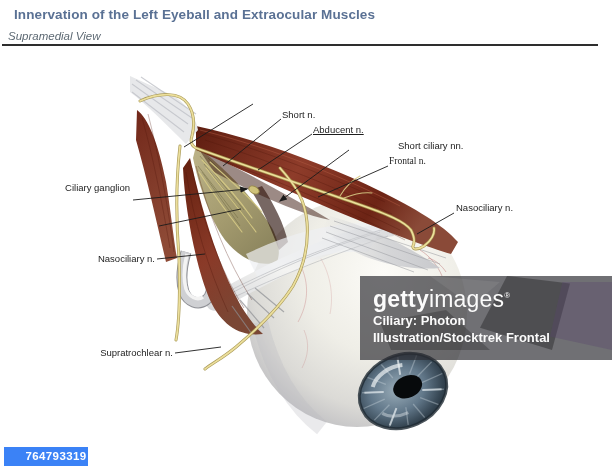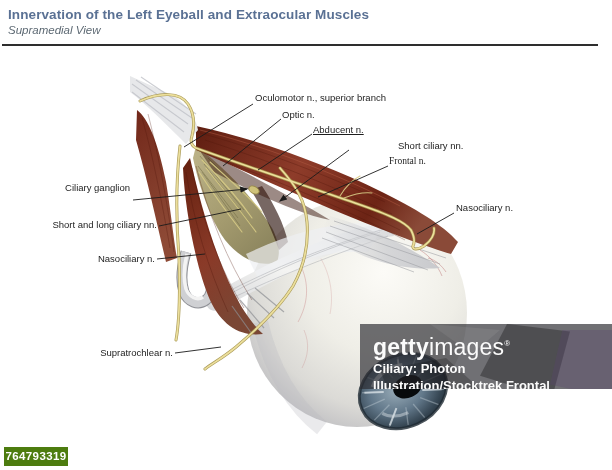--- a/index.html
+++ b/index.html
@@ -2,53 +2,53 @@
 <html><head>
 <meta charset="utf-8">
 <style>
   html,body{margin:0;padding:0;background:#ffffff;}
   body{width:612px;height:470px;position:relative;overflow:hidden;
        font-family:"Liberation Sans","DejaVu Sans",sans-serif;-webkit-font-smoothing:antialiased;}
   .stage{position:absolute;left:0;top:0;width:612px;height:470px;}
 
   
   .hdr{position:absolute;left:8px;top:7px;width:590px;}
-  .hdr-title{font-size:13.5px;font-weight:bold;color:#5a7194;letter-spacing:.1px;}
-  .hdr-sub{font-size:11.5px;font-style:italic;color:#5d6973;margin-top:2px;}
+  .hdr-title{font-size:13.5px;font-weight:bold;color:#5a7194;letter-spacing:.1px;margin-left:6px;}
+  .hdr-sub{font-size:11.5px;font-style:italic;color:#5d6973;margin-top:8px;}
   .hdr-rule{position:absolute;left:2px;top:44px;width:596px;height:2px;background:#2e2e2e;}
 
   
   .art{position:absolute;left:0;top:0;width:612px;height:470px;}
 
   
   .lbl{position:absolute;font-size:9.5px;color:#1d1d1d;white-space:nowrap;line-height:11px;}
   .lbl.r{text-align:right;}
 
   
-  .wm{position:absolute;left:360px;top:276px;width:252px;height:65px;
-      background:rgba(44,44,50,.68);overflow:hidden;color:#fbfbfb;margin-top:48px;}
+  .wm{position:absolute;left:360px;top:276px;width:252px;height:84px;
+      background:rgba(44,44,50,.68);overflow:hidden;color:#fbfbfb;}
   .wm-facet{position:absolute;}
   .f1{left:120px;top:0;width:90px;height:74px;background:rgba(0,0,0,.30);
       clip-path:polygon(30% 0,100% 10%,80% 100%,0 70%);}
   .f2{left:190px;top:6px;width:62px;height:68px;background:rgba(90,70,110,.35);
       clip-path:polygon(20% 0,100% 0,100% 100%,0 80%);}
   .f3{left:20px;top:34px;width:110px;height:40px;background:rgba(0,0,0,.22);
       clip-path:polygon(0 30%,60% 0,100% 100%,10% 100%);}
   .f4{left:70px;top:0;width:70px;height:30px;background:rgba(255,255,255,.07);
       clip-path:polygon(0 0,100% 20%,60% 100%);}
   .wm-inner{position:absolute;left:13px;top:7px;}
   .wm-brand{font-size:23px;line-height:26px;letter-spacing:.2px;}
   .wm-brand .b{font-weight:bold;}
   .wm-brand .reg{font-size:8px;vertical-align:super;}
   .wm-credit{font-size:13px;font-weight:bold;line-height:16px;margin-top:1px;}
 
   
-  .idchip{position:absolute;left:4px;top:447px;width:64px;height:19px;background:#4d7c0f;
+  .idchip{position:absolute;left:4px;top:447px;width:64px;height:19px;background:#3b82f6;
           color:#ffffff;font-weight:bold;font-size:11.5px;text-align:center;line-height:19px;
-          letter-spacing:.4px;}
+          letter-spacing:.4px;padding-left:20px;}
 </style>
 </head>
 <body>
 
 <div class="stage">
 
   <div class="hdr">
     <div class="hdr-title">Innervation of the Left Eyeball and Extraocular Muscles</div>
     <div class="hdr-sub">Supramedial View</div>
   </div>
@@ -242,28 +242,26 @@
       <line x1="349" y1="150" x2="280" y2="201" marker-end="url(#arrow)"></line>
       <line x1="388" y1="166" x2="318" y2="197"></line>
       <line x1="454" y1="213" x2="417" y2="234"></line>
       <line x1="133" y1="200" x2="247" y2="189" marker-end="url(#arrow)"></line>
       <line x1="159" y1="226" x2="241" y2="209"></line>
       <line x1="157" y1="259" x2="205" y2="254"></line>
       <line x1="175" y1="353" x2="221" y2="347"></line>
     </g>
   </svg>
 
-  <div class="lbl" style="left:255px;top:92px;">Oculomotor n., superior branch</div>
-  <div class="lbl" style="left:282px;top:109px;">Optic n.</div>
+  <div class="lbl" style="left:282px;top:109px;">Short n.</div>
   <div class="lbl" style="left:313px;top:124px;text-decoration:underline;">Abducent n.</div>
   <div class="lbl" style="left:350px;top:140px;margin-left:48px;">Short ciliary nn.</div>
   <div class="lbl" style="left:389px;top:156px;font-family:Liberation Serif, serif;">Frontal n.</div>
   <div class="lbl" style="left:456px;top:202px;">Nasociliary n.</div>
   <div class="lbl r" style="right:482px;top:182px;">Ciliary ganglion</div>
-  <div class="lbl r" style="right:455px;top:219px;">Short and long ciliary nn.</div>
   <div class="lbl r" style="right:457px;top:253px;text-align:center;">Nasociliary n.</div>
   <div class="lbl r" style="right:439px;top:347px;">Supratrochlear n.</div>
 
   <div class="wm">
     <div class="wm-facet f1"></div>
     <div class="wm-facet f2"></div>
     <div class="wm-facet f3"></div>
     <div class="wm-facet f4"></div>
     <div class="wm-inner">
       <div class="wm-brand"><span class="b">getty</span><span>images</span><span class="reg">®</span></div>

